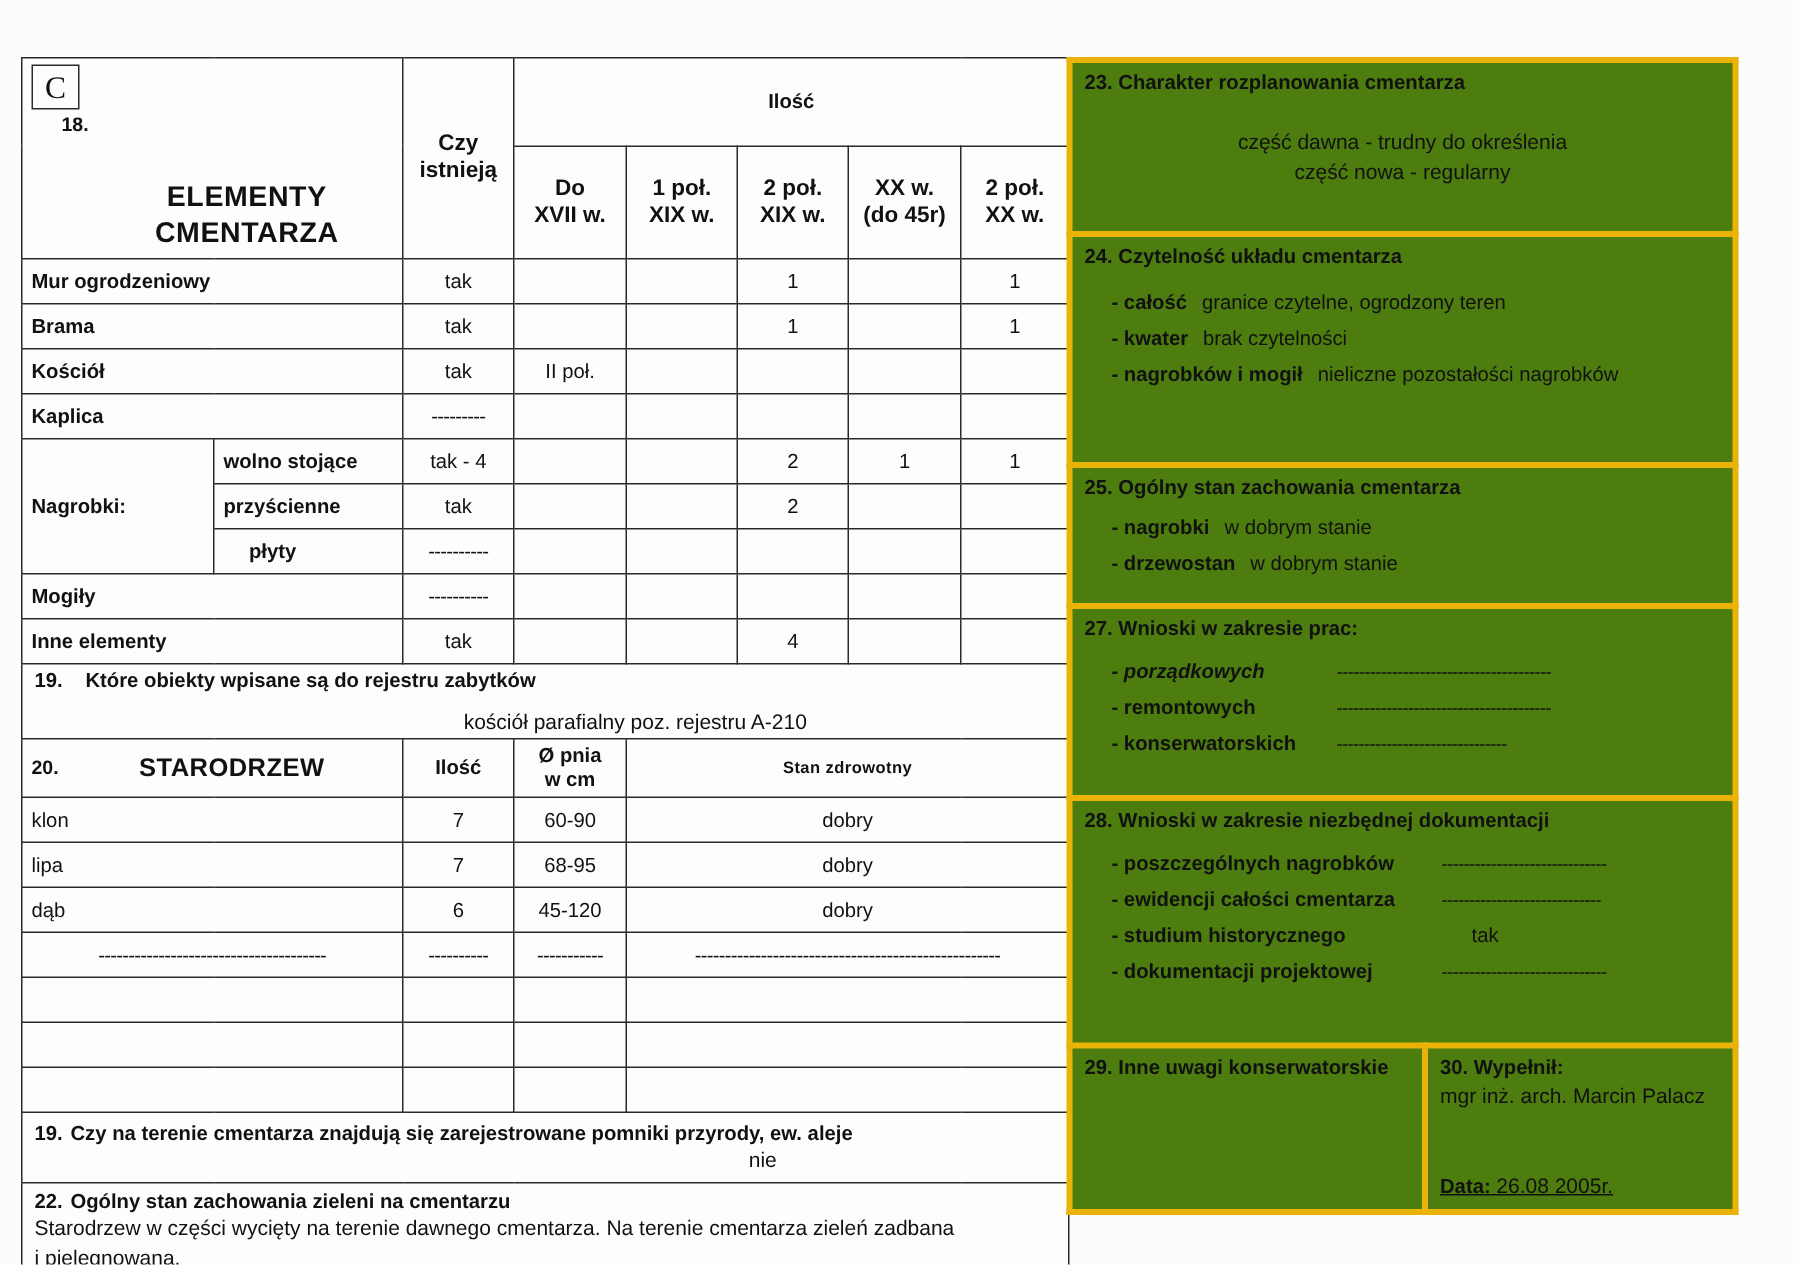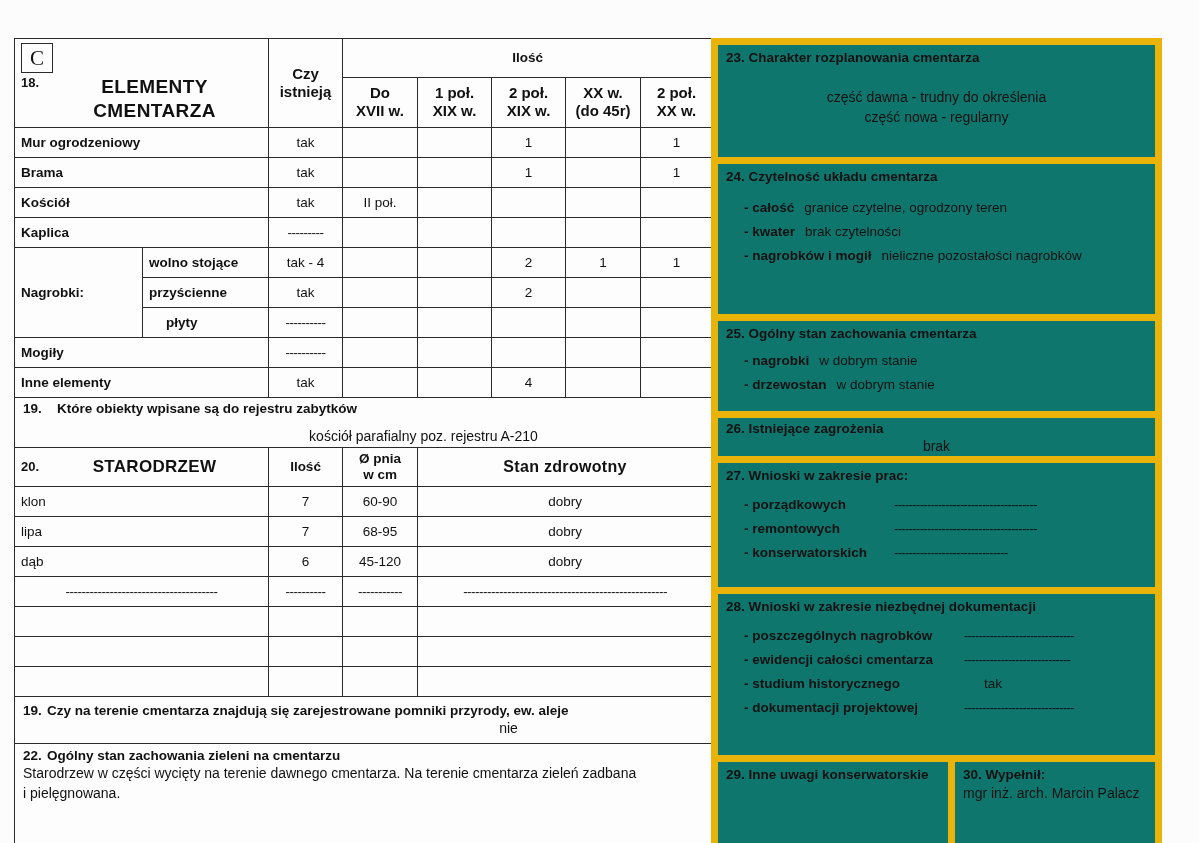--- a/index.html
+++ b/index.html
@@ -54,21 +54,21 @@
   .sec-ans{font-size:14px;}
   .starhdr{font-size:17px;font-weight:bold;text-align:center;letter-spacing:.3px;}
   .starsub{font-size:13.5px;font-weight:bold;text-align:center;line-height:1.15;}
 
   
   .freetxt{font-size:14px;line-height:1.45;}
 
   
   #rightwrap{position:absolute;left:711px;top:38px;width:444px;}
   #right{width:444px;}
-  #right td{border:7px solid #eab308;padding:0;background:#0f766e;vertical-align:top;}
+  #right td{border:4px solid #eab308;padding:0;background:#4d7c0f;vertical-align:top;}
   .rsec{padding:5px 8px 6px 8px;}
   .rtitle{font-size:13.5px;font-weight:bold;margin-bottom:2px;}
   .rcenter{text-align:center;font-size:14px;line-height:1.45;}
   .ritem{font-size:13.5px;margin:9px 0 0 18px;}
   .ritem .lbl{font-weight:bold;}
   .ritem .ans{font-weight:normal;}
   .ritem .lead{letter-spacing:-0.5px;font-size:12.5px;}
   .ritem-row{display:flex;align-items:baseline;}
   .ritem-row .lbl{font-weight:bold;white-space:nowrap;}
   .ritem-row .ans{font-weight:normal;margin-left:10px;}
@@ -94,22 +94,22 @@
           <col style="width:72px">
       </colgroup>
 
       <tbody>
           <tr>
         <td colspan="2" rowspan="2" style="height:60px;padding:4px 6px;">
           <div style="display:flex;align-items:flex-start;">
             <span class="cbox">C</span>
           </div>
           <div style="display:flex;align-items:flex-start;margin-top:2px;">
-            <span class="numlab" style="width:26px;">18.</span>
-            <span style="flex:1;">
+            <span class="numlab" style="width:26px;margin-left:20px;">18.</span>
+            <span style="flex:1;margin-top:45px;">
               <div class="hdr-title">ELEMENTY</div>
               <div class="hdr-title">CMENTARZA</div>
             </span>
           </div>
         </td>
         <td rowspan="2" class="c">
           <div class="hdr-sub">Czy</div>
           <div class="hdr-sub">istnieją</div>
         </td>
         <td colspan="5" class="ilosc" style="height:28px;">Ilość</td>
@@ -237,21 +237,21 @@
           <div style="display:flex;align-items:center;">
             <span class="numlab" style="width:26px;">20.</span>
             <span class="starhdr" style="flex:1;">STARODRZEW</span>
           </div>
         </td>
         <td class="starsub">Ilość</td>
         <td class="c">
           <div class="starsub">Ø pnia</div>
           <div class="starsub">w cm</div>
         </td>
-        <td colspan="4" class="starhdr" style="font-size:16px;">Stan zdrowotny</td>
+        <td colspan="4" class="starhdr" style="font-size:11px;">Stan zdrowotny</td>
       </tr>
 
       <tr>
         <td colspan="2" class="sec-ans" style="height:29px;">klon</td>
         <td class="val">7</td>
         <td class="val">60-90</td>
         <td colspan="4" class="val">dobry</td>
       </tr>
       <tr>
         <td colspan="2" class="sec-ans" style="height:29px;">lipa</td>
@@ -370,40 +370,29 @@
               <span class="ans">w dobrym stanie</span>
             </div>
             <div class="ritem ritem-row">
               <span class="lbl">- drzewostan</span>
               <span class="ans">w dobrym stanie</span>
             </div>
           </div>
         </td>
       </tr>
 
-      <tr>
-        <td colspan="2" style="height:35px;">
-          <div class="rsec" style="padding-top:3px;padding-bottom:2px;">
-            <div class="rtitle">
-              <span>26.</span>
-              <span>Istniejące zagrożenia</span>
-            </div>
-            <div class="rbrak">brak</div>
-          </div>
-        </td>
-      </tr>
 
       <tr>
         <td colspan="2" style="height:124px;">
           <div class="rsec">
             <div class="rtitle">
               <span>27.</span>
               <span>Wnioski w zakresie prac:</span>
             </div>
-            <div class="ritem ritem-row" style="margin-top:14px;">
+            <div class="ritem ritem-row" style="margin-top:14px;font-style:italic;">
               <span class="lbl" style="width:140px;">- porządkowych</span>
               <span class="ans lead">---------------------------------------</span>
             </div>
             <div class="ritem ritem-row">
               <span class="lbl" style="width:140px;">- remontowych</span>
               <span class="ans lead">---------------------------------------</span>
             </div>
             <div class="ritem ritem-row">
               <span class="lbl" style="width:140px;">- konserwatorskich</span>
               <span class="ans lead">-------------------------------</span>

